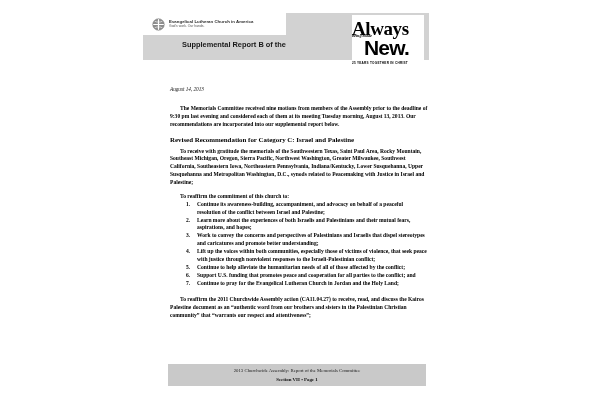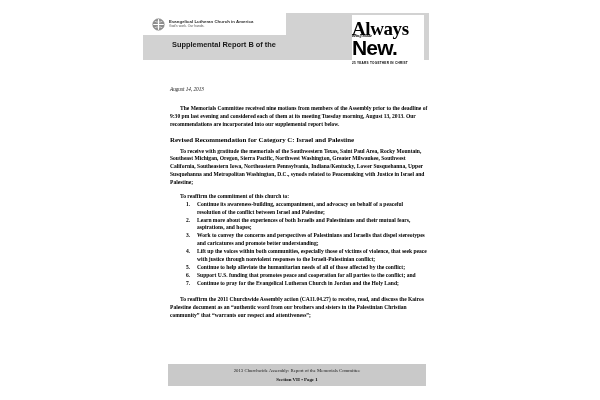--- a/index.html
+++ b/index.html
@@ -82,21 +82,21 @@
   }
   .elca-tag {
     font-family: "Liberation Sans", sans-serif;
     font-size: 3.4px;
     color: #555;
     margin-top: 1.3px;
     white-space: nowrap;
   }
   .report-title {
     position: absolute;
-    left: 29px;
+    left: 39px;
     top: 40px;
     font-family: "Liberation Sans", sans-serif;
     font-size: 7.4px;
     font-weight: bold;
     color: #1a1a1a;
     line-height: 1.45;
   }
 
   
   .alwaysnew {
@@ -130,20 +130,21 @@
     margin-top: -4px;
   }
   .an-new {
     font-family: "Liberation Sans", sans-serif;
     font-size: 21px;
     font-weight: bold;
     color: #000;
     line-height: 0.92;
     letter-spacing: -0.8px;
     margin-top: 0px;
+    margin-left: 12px;
   }
   .an-sub {
     font-family: "Liberation Sans", sans-serif;
     font-size: 3.1px;
     font-weight: bold;
     color: #000;
     letter-spacing: 0.25px;
     margin-top: 3px;
   }
 

